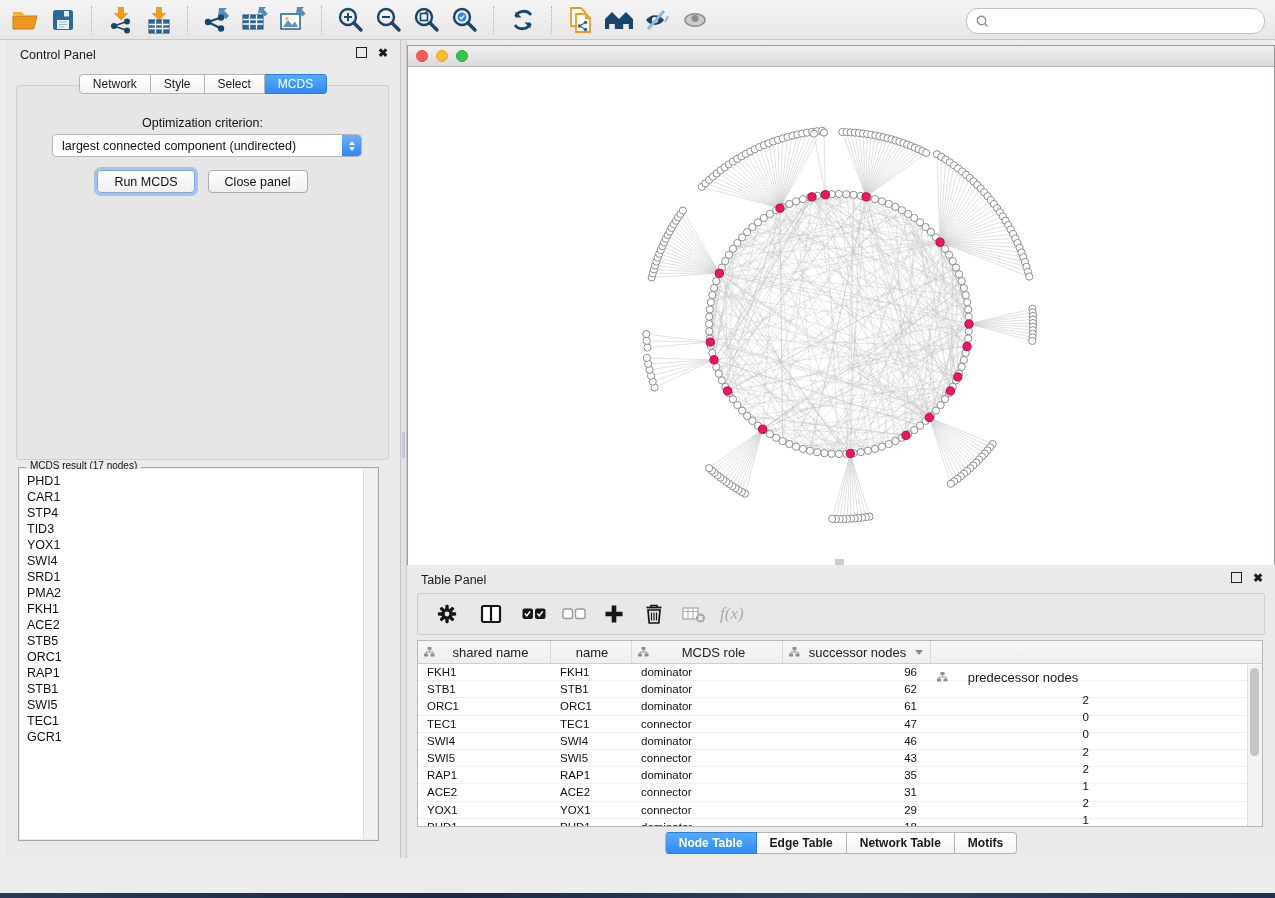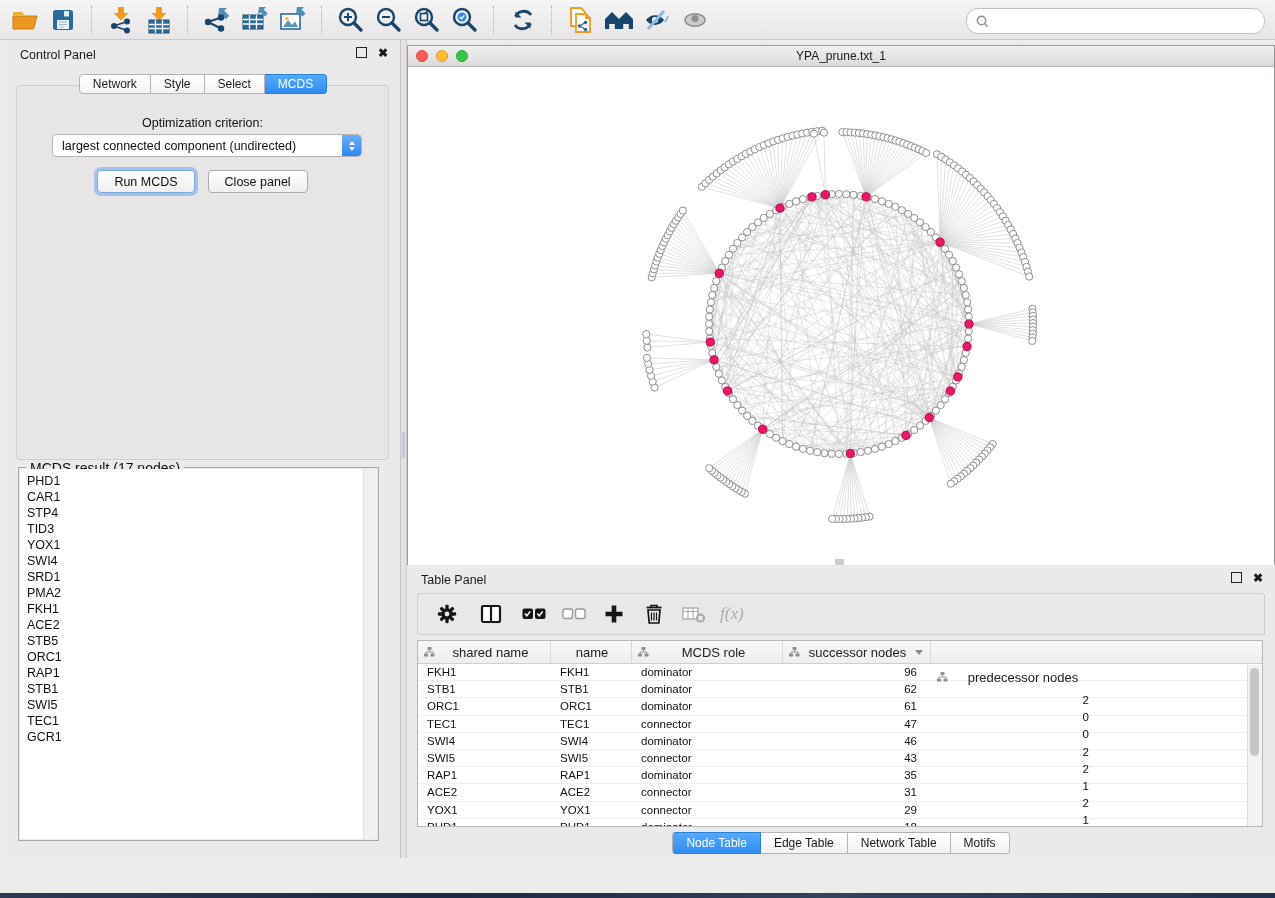--- a/index.html
+++ b/index.html
@@ -41,21 +41,21 @@
   .select .val{flex:1;font-size:12.5px;padding-left:9px;color:#111;white-space:nowrap;}
   .stepper{width:19px;height:100%;background:linear-gradient(#6cb0fb,#2f86ef);border-radius:0 3px 3px 0;
        display:flex;flex-direction:column;align-items:center;justify-content:center;gap:2px;}
   .tri-up{width:0;height:0;border-left:3.5px solid transparent;border-right:3.5px solid transparent;border-bottom:4.5px solid #fff;}
   .tri-dn{width:0;height:0;border-left:3.5px solid transparent;border-right:3.5px solid transparent;border-top:4.5px solid #fff;}
   .btn-row{position:absolute;left:0;right:0;top:84px;display:flex;justify-content:center;gap:13px;}
   .mac-btn{height:23px;padding:0 16px;font-size:12.5px;color:#111;background:linear-gradient(#ffffff,#f0efef);
        border:1px solid #adabab;border-radius:4px;display:flex;align-items:center;font-family:"Liberation Sans",sans-serif;}
   .mac-btn.focused{box-shadow:0 0 0 3px rgba(110,165,238,.55);border-color:#7ba7dd;}
   .fieldset{position:absolute;left:12px;top:427px;width:361px;height:374px;border:1px solid #a8a6a6;box-sizing:border-box;}
-  .fieldset .legend{position:absolute;top:-8px;left:7px;background:#ebeaea;padding:0 4px;font-size:14px;color:#111;}
+  .fieldset .legend{position:absolute;top:-8px;left:7px;background:#ebeaea;padding:0 4px;font-size:10px;color:#111;}
   .mcds-list{position:absolute;inset:1px;background:#fff;overflow:hidden;}
   .mcds-track{position:absolute;right:1px;top:1px;bottom:1px;width:13px;background:#f2f1f1;border-left:1px solid #dedcdc;}
   .mcds-item{font-size:12.5px;color:#111;line-height:16px;padding-left:7px;}
   .mcds-item:first-child{margin-top:4px;}
 
   .splitter{position:absolute;left:401px;top:40px;width:6px;height:818px;background:#e3e1e1;border-right:1px solid #cac8c8;box-sizing:border-box;}
   .splitter .grip{position:absolute;left:1px;top:392px;width:3px;height:26px;background:#c2cada;}
 
   
   .net-window{position:absolute;left:407px;top:45px;width:868px;height:520px;border:1px solid #9b9999;
@@ -84,21 +84,21 @@
   .th{display:flex;align-items:center;border-right:1px solid #d9d7d7;box-sizing:border-box;padding:0 4px 0 6px;}
   .th .lbl{flex:1;text-align:center;font-size:13px;color:#222;}
   .sort-dn{width:0;height:0;border-left:4px solid transparent;border-right:4px solid transparent;border-top:5px solid #8a8a8a;margin-right:3px;}
   .c0{width:133px;}.c1{width:81px;}.c2{width:151px;}.c3{width:148px;}.c4{width:172px;margin-top:36px;}.cf{flex:1;border-right:none;}
   .trow{display:flex;height:16.2px;border-bottom:1px solid #f0efef;}
   .td{font-size:11.5px;color:#111;display:flex;align-items:center;box-sizing:border-box;}
   .td.txt{padding-left:9px;}
   .td.num{justify-content:flex-end;padding-right:14px;}
   .vscroll{position:absolute;right:0;top:24px;bottom:0;width:14px;background:#f4f3f3;border-left:1px solid #e0dede;}
   .vscroll .thumb{position:absolute;left:2px;top:3px;width:9px;height:88px;background:#c6c4c4;border-radius:5px;}
-  .tp-tabs{position:absolute;left:0;right:0;bottom:4px;display:flex;justify-content:center;}
+  .tp-tabs{position:absolute;left:0;right:0;bottom:4px;display:flex;justify-content:center;font-weight:bold;}
   .tp-tabs .tab{height:20px;}
   .tp-tabs .tab:first-child{border-left:1px solid #b5b3b3;border-radius:4px 0 0 4px;}
   .tp-tabs .tab:last-child{border-radius:0 4px 4px 0;}
 
   
   .status-bar{position:absolute;left:6px;top:858px;width:1269px;height:35px;background:#ebeaea;border-top:1px solid #c6c4c4;box-sizing:border-box;}
   .list-btn{position:absolute;left:8px;top:7px;width:30px;height:22px;background:#efeeee;border:1px solid #a9a7a7;
        display:flex;align-items:center;justify-content:center;}
   .memory-btn{position:absolute;right:12px;top:6px;height:23px;padding:0 9px;background:#fdfdfd;border:1px solid #adabab;
        display:flex;align-items:center;gap:6px;font-size:12.5px;color:#111;border-radius:1px;}
@@ -302,21 +302,20 @@
       <div class="grip"></div>
     </div>
 
   <div class="net-window">
     <div class="net-titlebar">
       <div class="lights">
         <span class="light red"></span>
         <span class="light yellow"></span>
         <span class="light green"></span>
       </div>
-      <div class="net-title">YPA_prune.txt_1</div>
       <div style="width:52px"></div>
     </div>
     <div class="net-canvas">
       <svg id="net-svg" width="866" height="498">
           <g stroke="#c6c6c6" stroke-width="0.7" stroke-opacity="0.8">
             <line x1="306.08074814713706" y1="221.01138351476965" x2="532.6380927208438" y2="175.94632575836465" stroke-opacity="0.55"></line>
             <line x1="466.9886164852304" y1="132.08074814713706" x2="339.0761184457488" y2="348.9238815542512" stroke-opacity="0.55"></line>
             <line x1="301.81741271387847" y1="242.44461810657" x2="431" y2="387" stroke-opacity="0.55"></line>
             <line x1="452.77580902961574" y1="128.83676759262934" x2="553.7048329400877" y2="214.0637219458283" stroke-opacity="0.55"></line>
             <line x1="361.83583005300625" y1="367.074145899677" x2="527.9334814348115" y2="170.3749448662395" stroke-opacity="0.55"></line>

